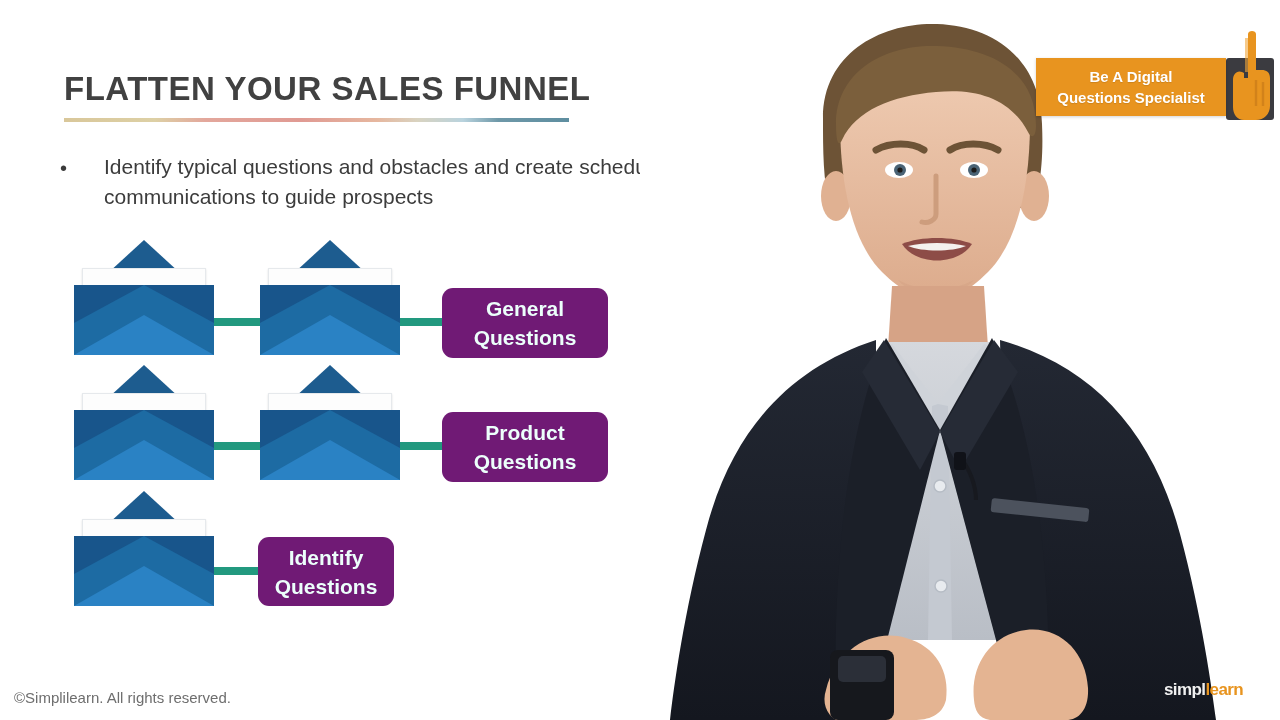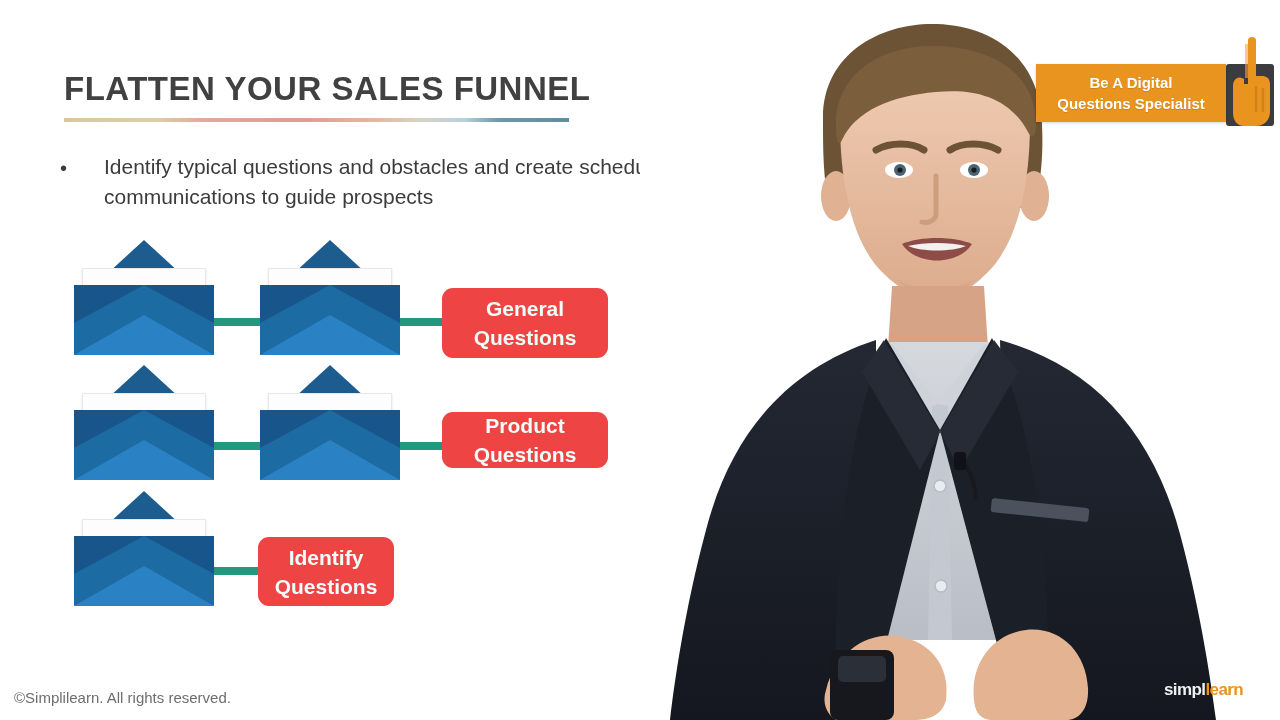--- a/index.html
+++ b/index.html
@@ -98,21 +98,21 @@
     content:"";
     position:absolute; left:0; bottom:0;
     width:0; height:0;
     border-left:70px solid transparent;
     border-right:70px solid transparent;
     border-bottom:40px solid #2a82c4;
   }
 
   .qbox {
     position:absolute;
-    background:#ef4444;
+    background:#701a75;
     border-radius:11px;
     display:flex; flex-direction:column;
     align-items:center; justify-content:center;
     color:#ecfffb;
     font-weight:bold;
     font-size:21px;
     line-height:29px;
     text-align:center;
   }
 
@@ -120,21 +120,21 @@
   #presenter-photo {
     position:absolute; left:640px; top:0;
     width:640px; height:720px;
     overflow:hidden;
     background:#ffffff;
   }
   #presenter-svg { position:absolute; left:0; top:0; }
 
   
   #cta-badge {
-    position:absolute; left:1036px; top:36px;
+    position:absolute; left:1036px; top:30px;
     width:220px; height:100px;
   }
   #cta-bar {
     position:absolute; left:0; top:28px;
     width:190px; height:58px;
     background:#e8941f;
     display:flex; flex-direction:column;
     align-items:center; justify-content:center;
     box-shadow:0 1px 3px rgba(0,0,0,0.18);
   }
@@ -227,21 +227,21 @@
     </div>
 
     <div class="envelope" style="left:260px; top:365px;">
       <div class="env-flapback"></div>
       <div class="env-letter">
         <span>Product Video</span>
       </div>
       <div class="env-body"></div>
     </div>
 
-    <div class="qbox" style="left:442px; top:412px; width:166px; height:56px;">
+    <div class="qbox" style="left:442px; top:412px; width:166px; height:70px;">
       <div>Product</div>
       <div>Questions</div>
     </div>
 
     <div class="conn" style="left:208px; top:567px; width:58px;"></div>
 
     <div class="envelope" style="left:74px; top:491px;">
       <div class="env-flapback"></div>
       <div class="env-letter">
         <span>Features/Price</span>

